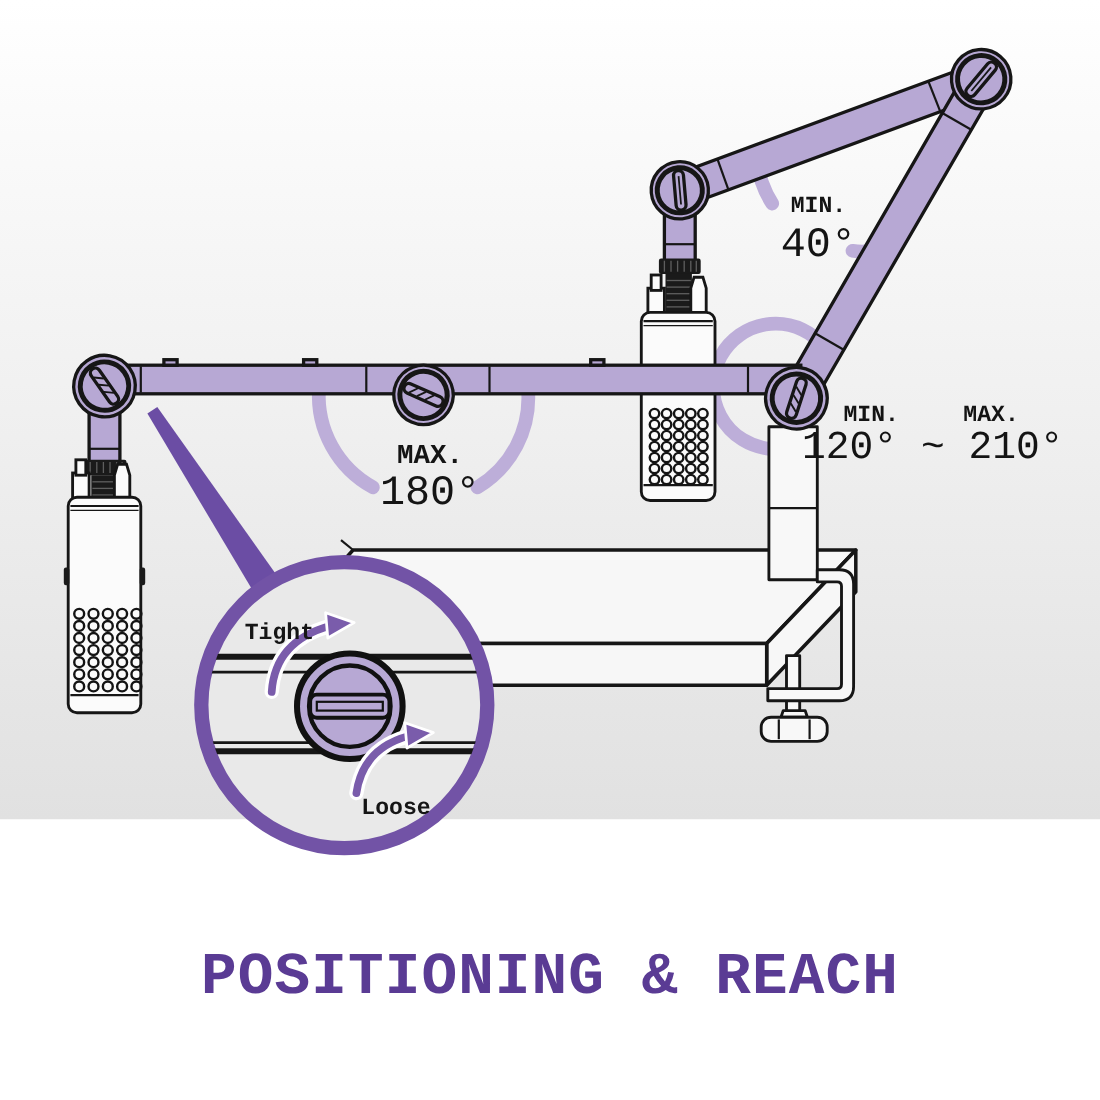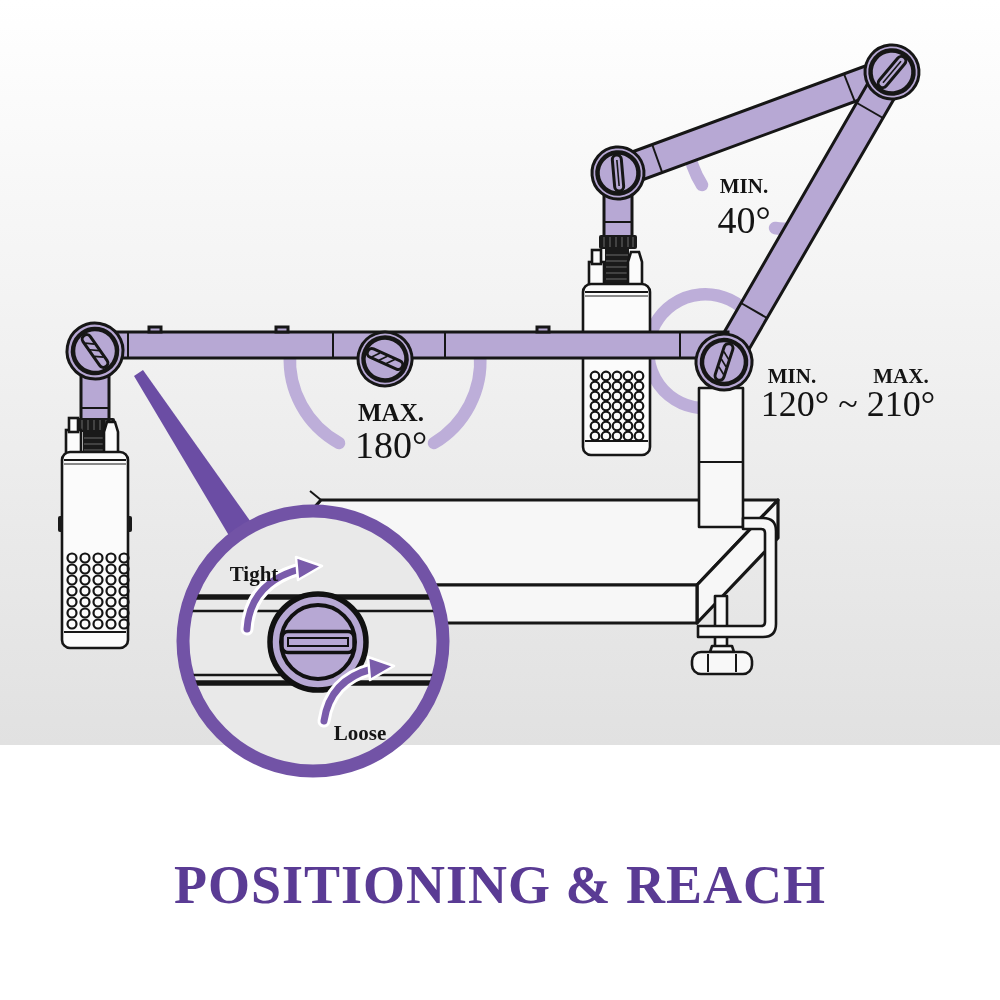--- a/index.html
+++ b/index.html
@@ -1,16 +1,16 @@
 <!DOCTYPE html>
 <html><head>
 <meta charset="utf-8">
 <style>
   html,body{margin:0;padding:0;background:#fff;}
-  .page{position:relative;width:1000px;height:1000px;overflow:hidden;font-family:Liberation Serif, serif;}
+  .page{position:relative;width:1000px;height:1000px;overflow:hidden;font-family:Liberation Mono, monospace;}
   svg{display:block;}
   .armf{fill:#b7a8d4;stroke:#161616;stroke-width:3;}
   .whitef{fill:#fbfbfb;stroke:#161616;stroke-width:2.6;}
   .deskf{fill:#f7f7f7;stroke:#161616;stroke-width:3.2;stroke-linejoin:round;}
   .clampf{fill:#f8f8f8;stroke:#161616;stroke-width:2.6;stroke-linejoin:round;}
   .arc{fill:none;stroke:#bdaed9;stroke-width:12.5;stroke-linecap:round;}
   .tick{stroke:#161616;stroke-width:2;}
   .knurl{stroke:#5e5e5e;stroke-width:1.2;}
   .grille{fill:none;stroke:#141414;stroke-width:2.2;}
   .lbl-s{font-weight:bold;font-size:21px;fill:#141414;text-anchor:middle;}

